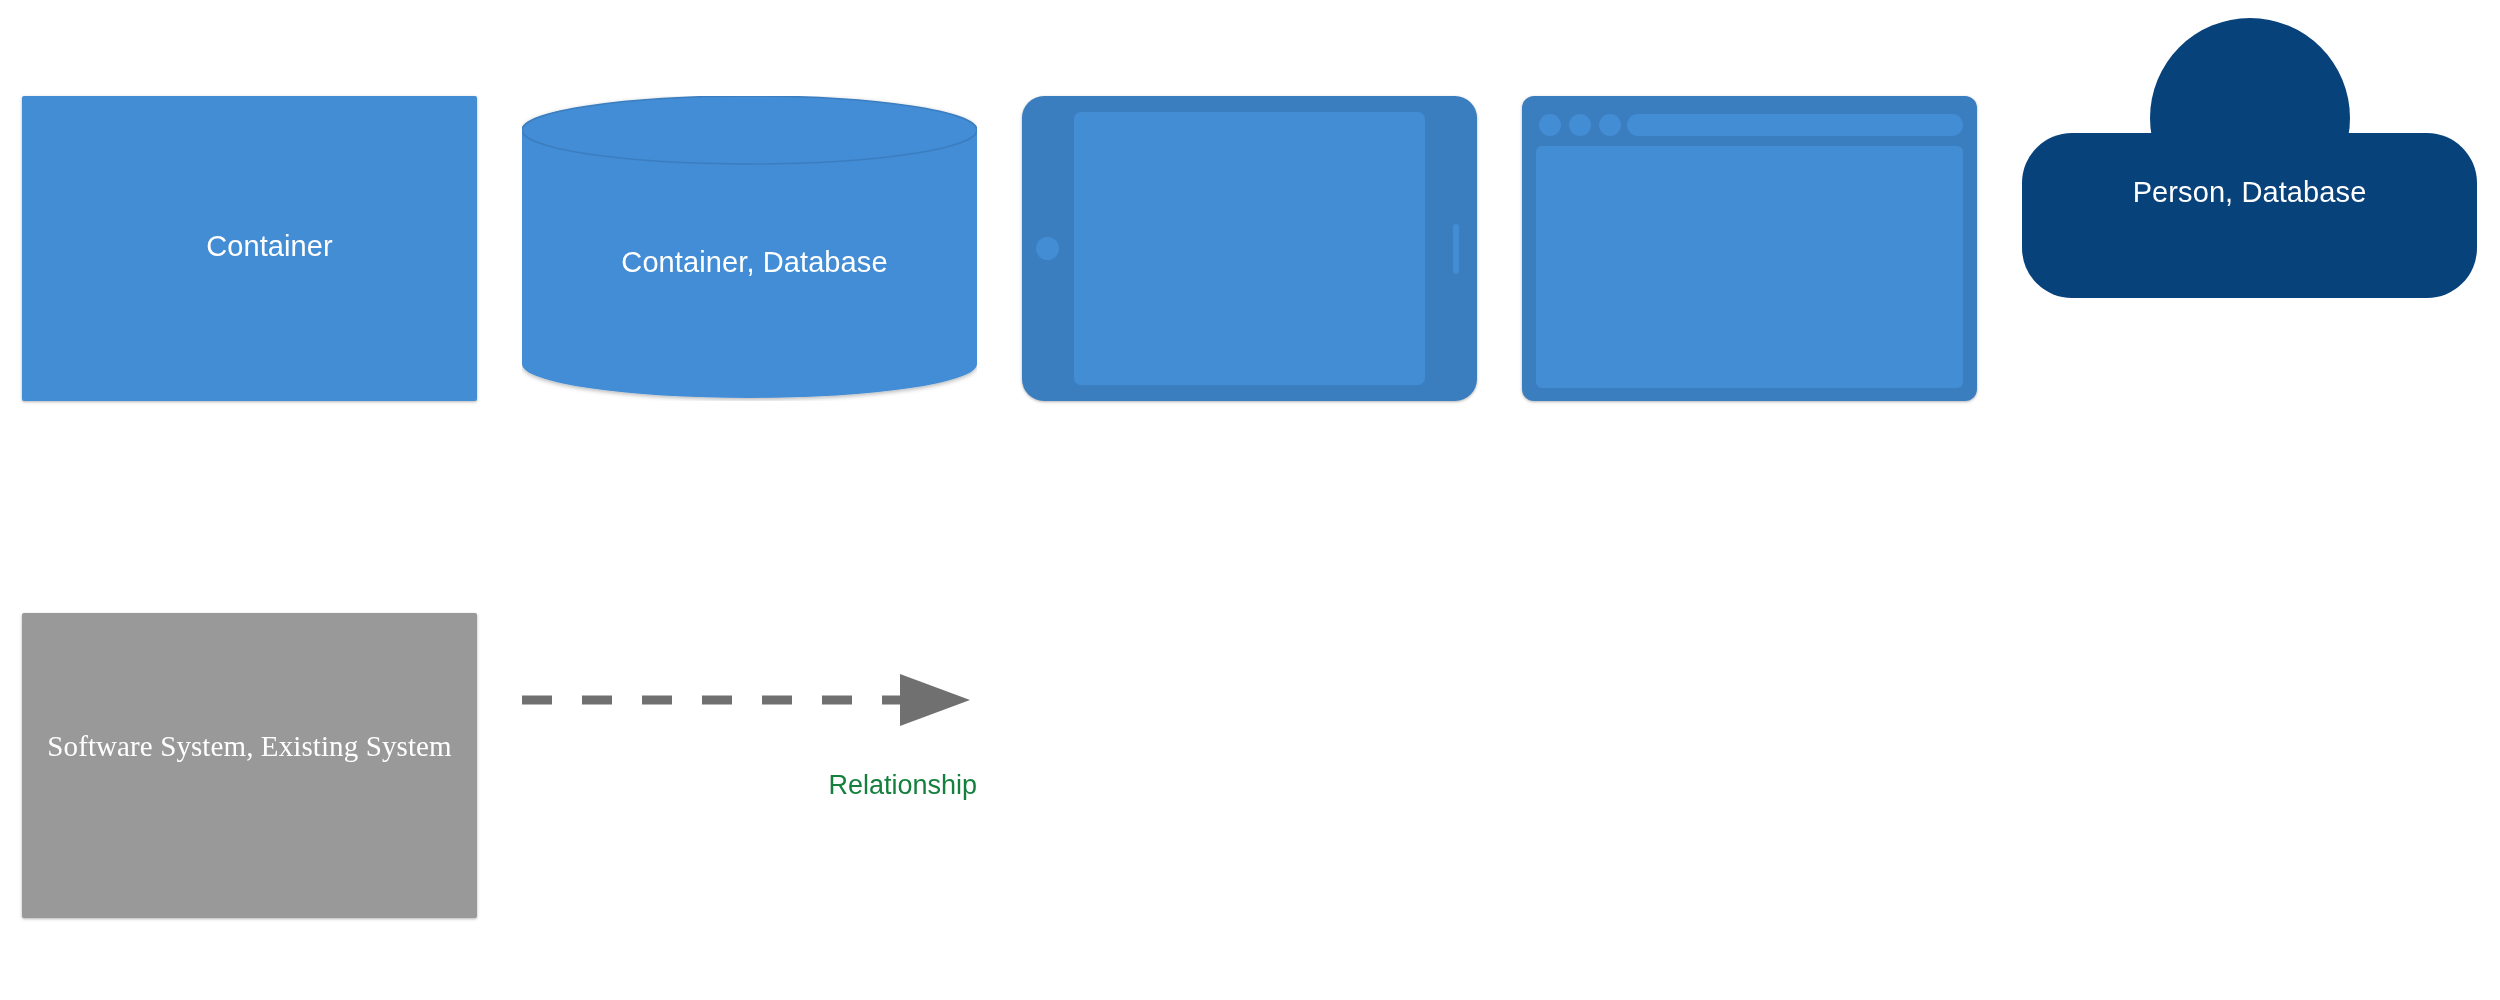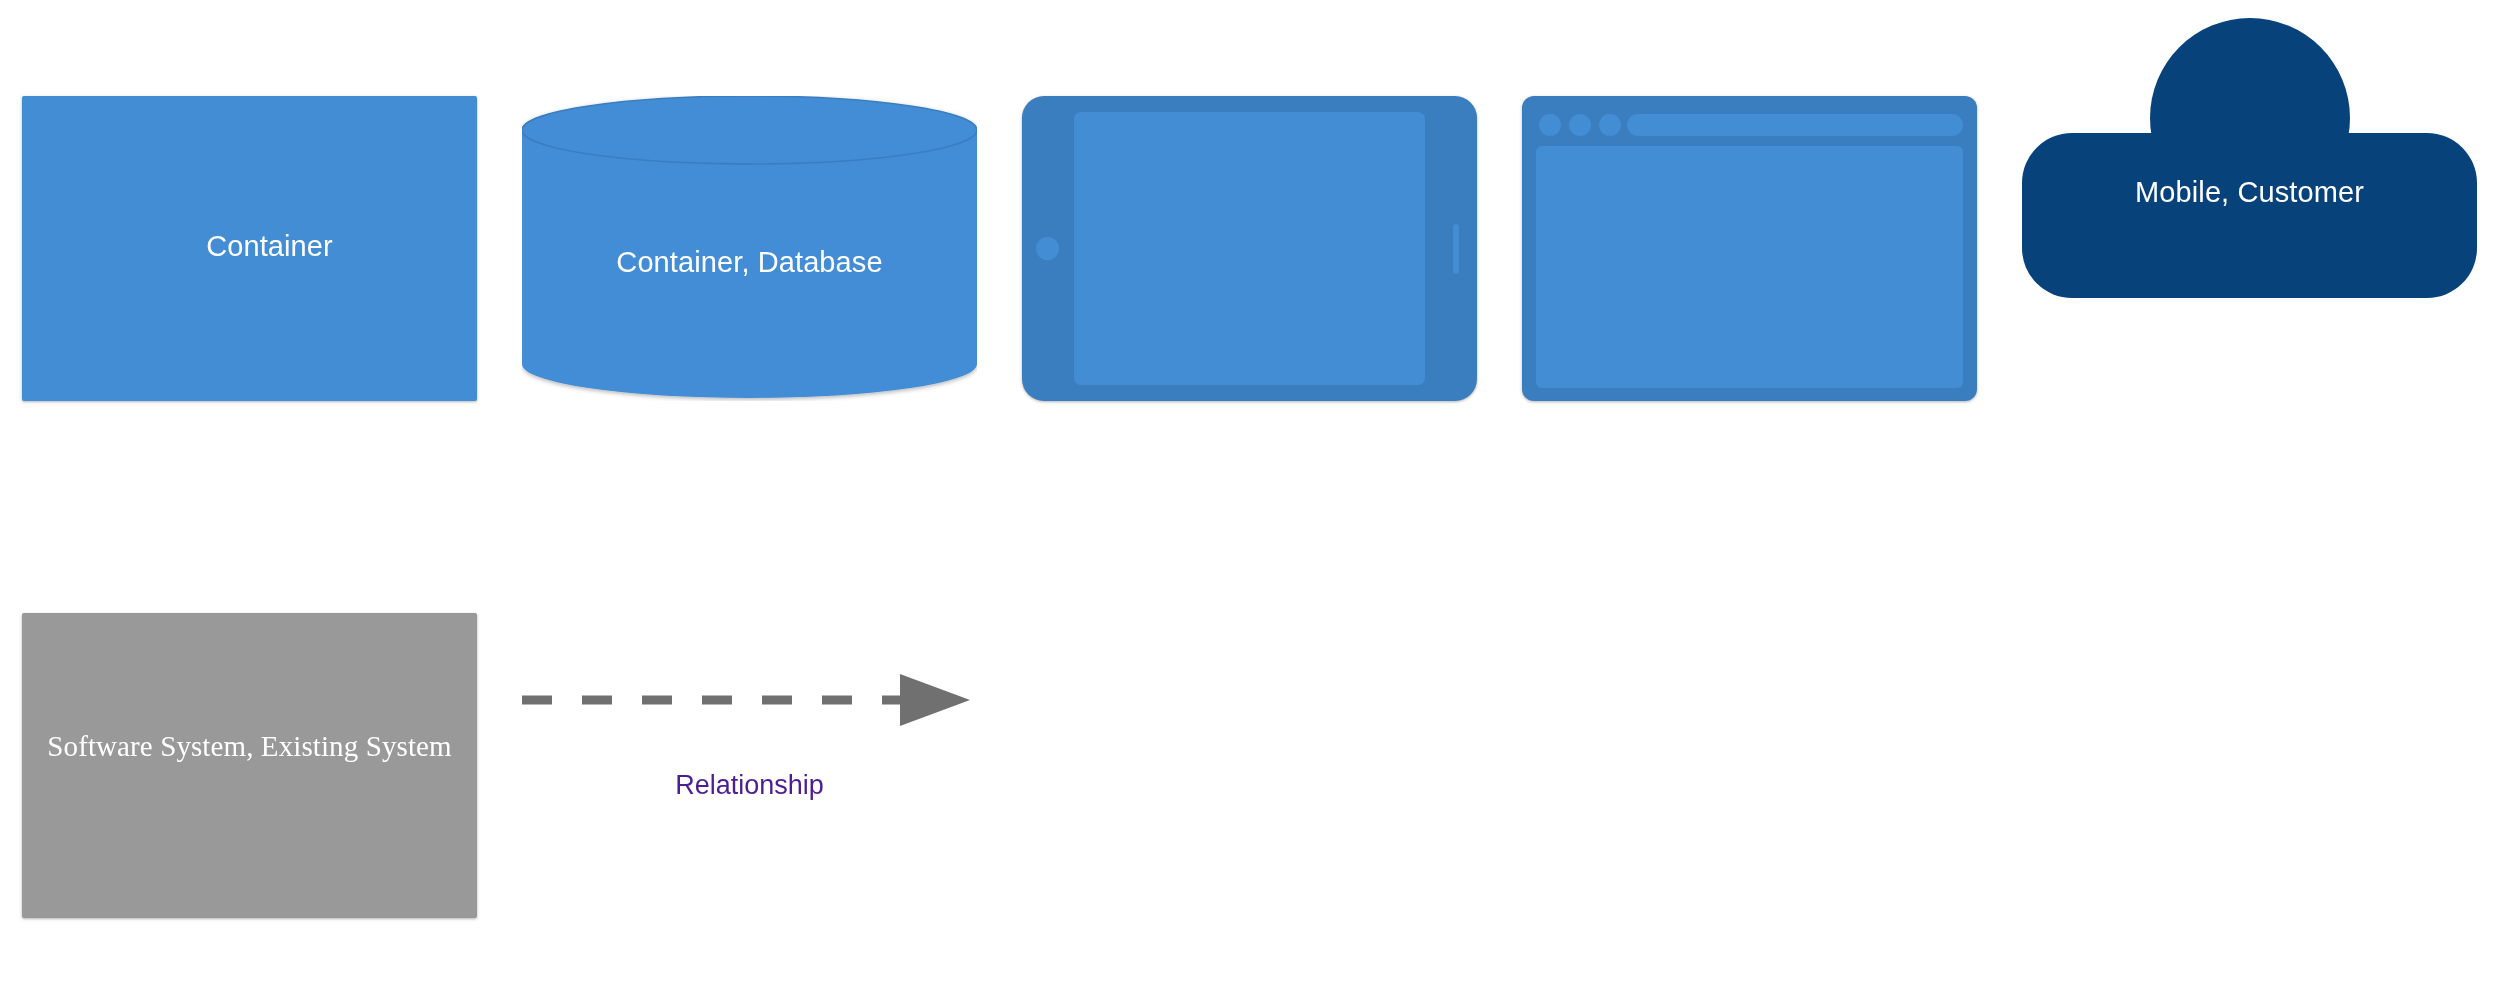--- a/index.html
+++ b/index.html
@@ -39,21 +39,21 @@
   #item-container { left: 22px; top: 96px; width: 455px; height: 305px; }
   #item-container .box {
     position: absolute; inset: 0;
     background: #438DD5;
     border-radius: 2px;
     box-shadow: 0 1px 3px rgba(0,0,0,0.30);
   }
   #item-container .shape-label { top: 131px; margin-left: 40px; }
 
   
-  #item-database { left: 522px; top: 96px; width: 455px; height: 305px; }
+  #item-database { left: 522px; top: 96px; width: 455px; height: 305px; padding-left: 10px; }
   #item-database svg { position: absolute; left: 0; top: 0; }
   #item-database .shape-label { top: 147px; }
 
   
   #item-mobile { left: 1022px; top: 96px; width: 455px; height: 305px; }
   #item-mobile .device-frame {
     position: absolute; inset: 0;
     background: #3B7EC0;
     border-radius: 22px;
     box-shadow: 0 1px 3px rgba(0,0,0,0.30);
@@ -144,22 +144,22 @@
   }
   #item-existing .shape-label { top: 114px; font-family: Liberation Serif, serif; }
 
   
   #item-relationship { left: 522px; top: 660px; width: 455px; height: 190px; }
   #item-relationship svg { position: absolute; left: 0; top: 0; }
   #item-relationship .rel-label {
     position: absolute;
     left: 0; right: 0;
     top: 108px;
-    text-align: center;
-    color: #4c1d95;
+    text-align: right;
+    color: #15803d;
     font-size: 27px;
     line-height: 34px;
     font-family: "Liberation Sans", sans-serif;
   }
 </style>
 </head>
 <body>
 
 <div id="canvas">
 
@@ -197,21 +197,21 @@
       <div class="dot dot-2"></div>
       <div class="dot dot-3"></div>
       <div class="address-bar"></div>
       <div class="viewport"></div>
     </div>
   </div>
 
   <div class="legend-item" id="item-person">
     <div class="person-head"></div>
     <div class="person-body"></div>
-    <div class="shape-label">Mobile, Customer</div>
+    <div class="shape-label">Person, Database</div>
   </div>
 
   <div class="legend-item" id="item-existing">
     <div class="box"></div>
     <div class="shape-label">Software System, Existing System</div>
   </div>
 
   <div class="legend-item" id="item-relationship">
     <svg width="455" height="120" viewBox="0 0 455 120">
       <line x1="0" y1="40" x2="388" y2="40" stroke="#707070" stroke-width="9" stroke-dasharray="30 30"></line>

